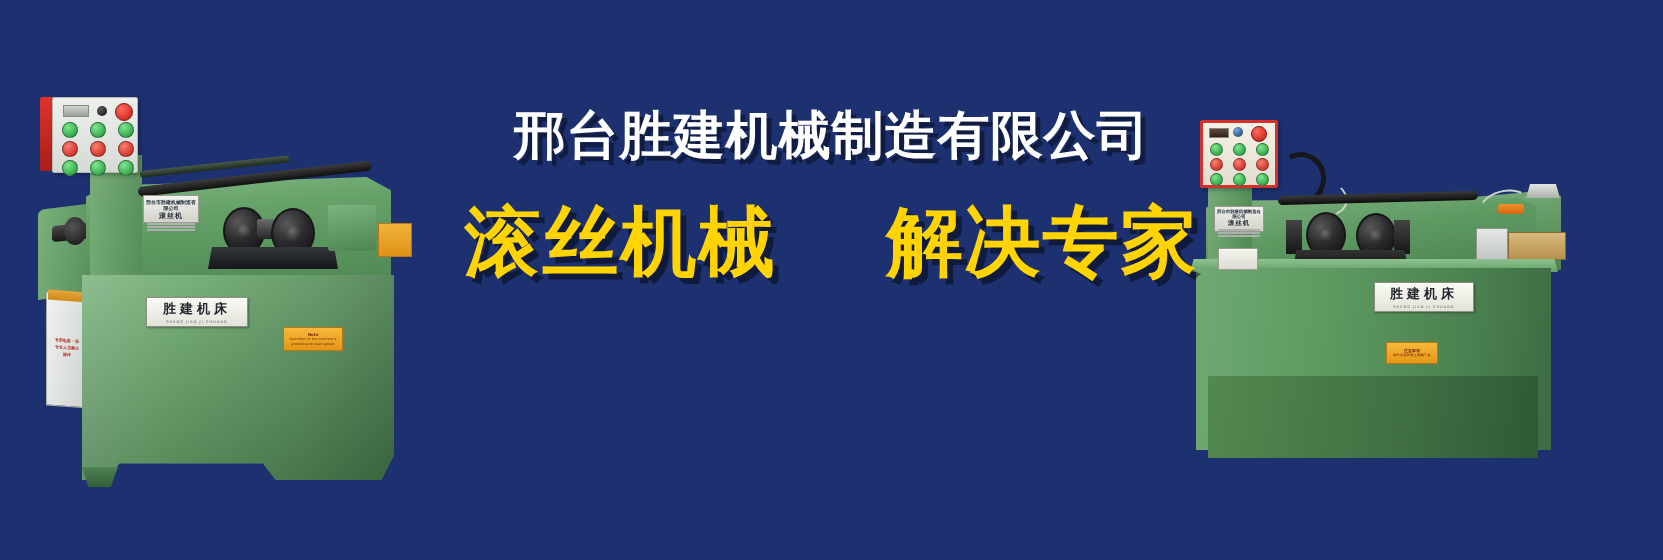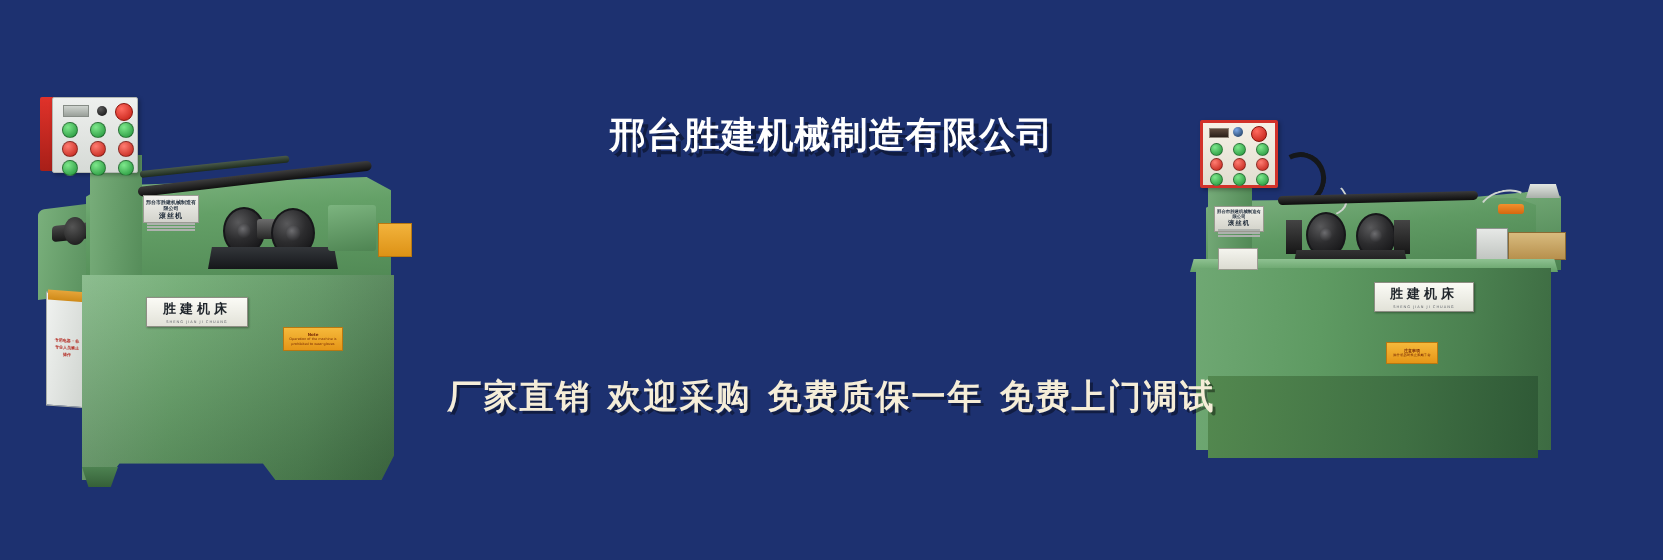--- a/index.html
+++ b/index.html
@@ -17,21 +17,21 @@
 
   
   #text-block{
     position:absolute;left:0;top:0;width:1663px;height:560px;
     z-index:5;pointer-events:none;
   }
   .line{position:absolute;width:100%;text-align:center;white-space:nowrap;}
 
   #company-title{
     top:104px;
-    font-size:36px;line-height:62px;
+    font-size:52px;line-height:62px;
     font-weight:700;color:#ffffff;
     letter-spacing:1px;
     text-shadow:5px 5px 0 rgba(0,0,0,.42);
   }
   #headline{
     top:196px;
     font-size:76px;line-height:92px;
     font-weight:700;color:#ffd400;
     letter-spacing:2px;
     text-shadow:6px 6px 0 rgba(0,0,0,.45);
@@ -464,20 +464,20 @@
         <div class="btn green"></div>
         <div class="btn green"></div>
       </div>
     </div>
   </div>
 
   <div id="text-block">
 
     <div class="line" id="company-title">邢台胜建机械制造有限公司</div>
 
-
-
-    <div class="line" id="sub-line-2">
-      <span>厂家直销</span><span class="sp"></span><span>欢迎采购</span><span class="sp"></span><span>免费质保一年</span><span class="sp"></span><span>免费上门调试</span>
-    </div>
+    <div class="line" id="headline">
+      <span>滚丝机械</span><span class="gap"></span><span>解决专家</span>
+    </div>
+
+
 
   </div>
 </div>
 
 </body></html>

